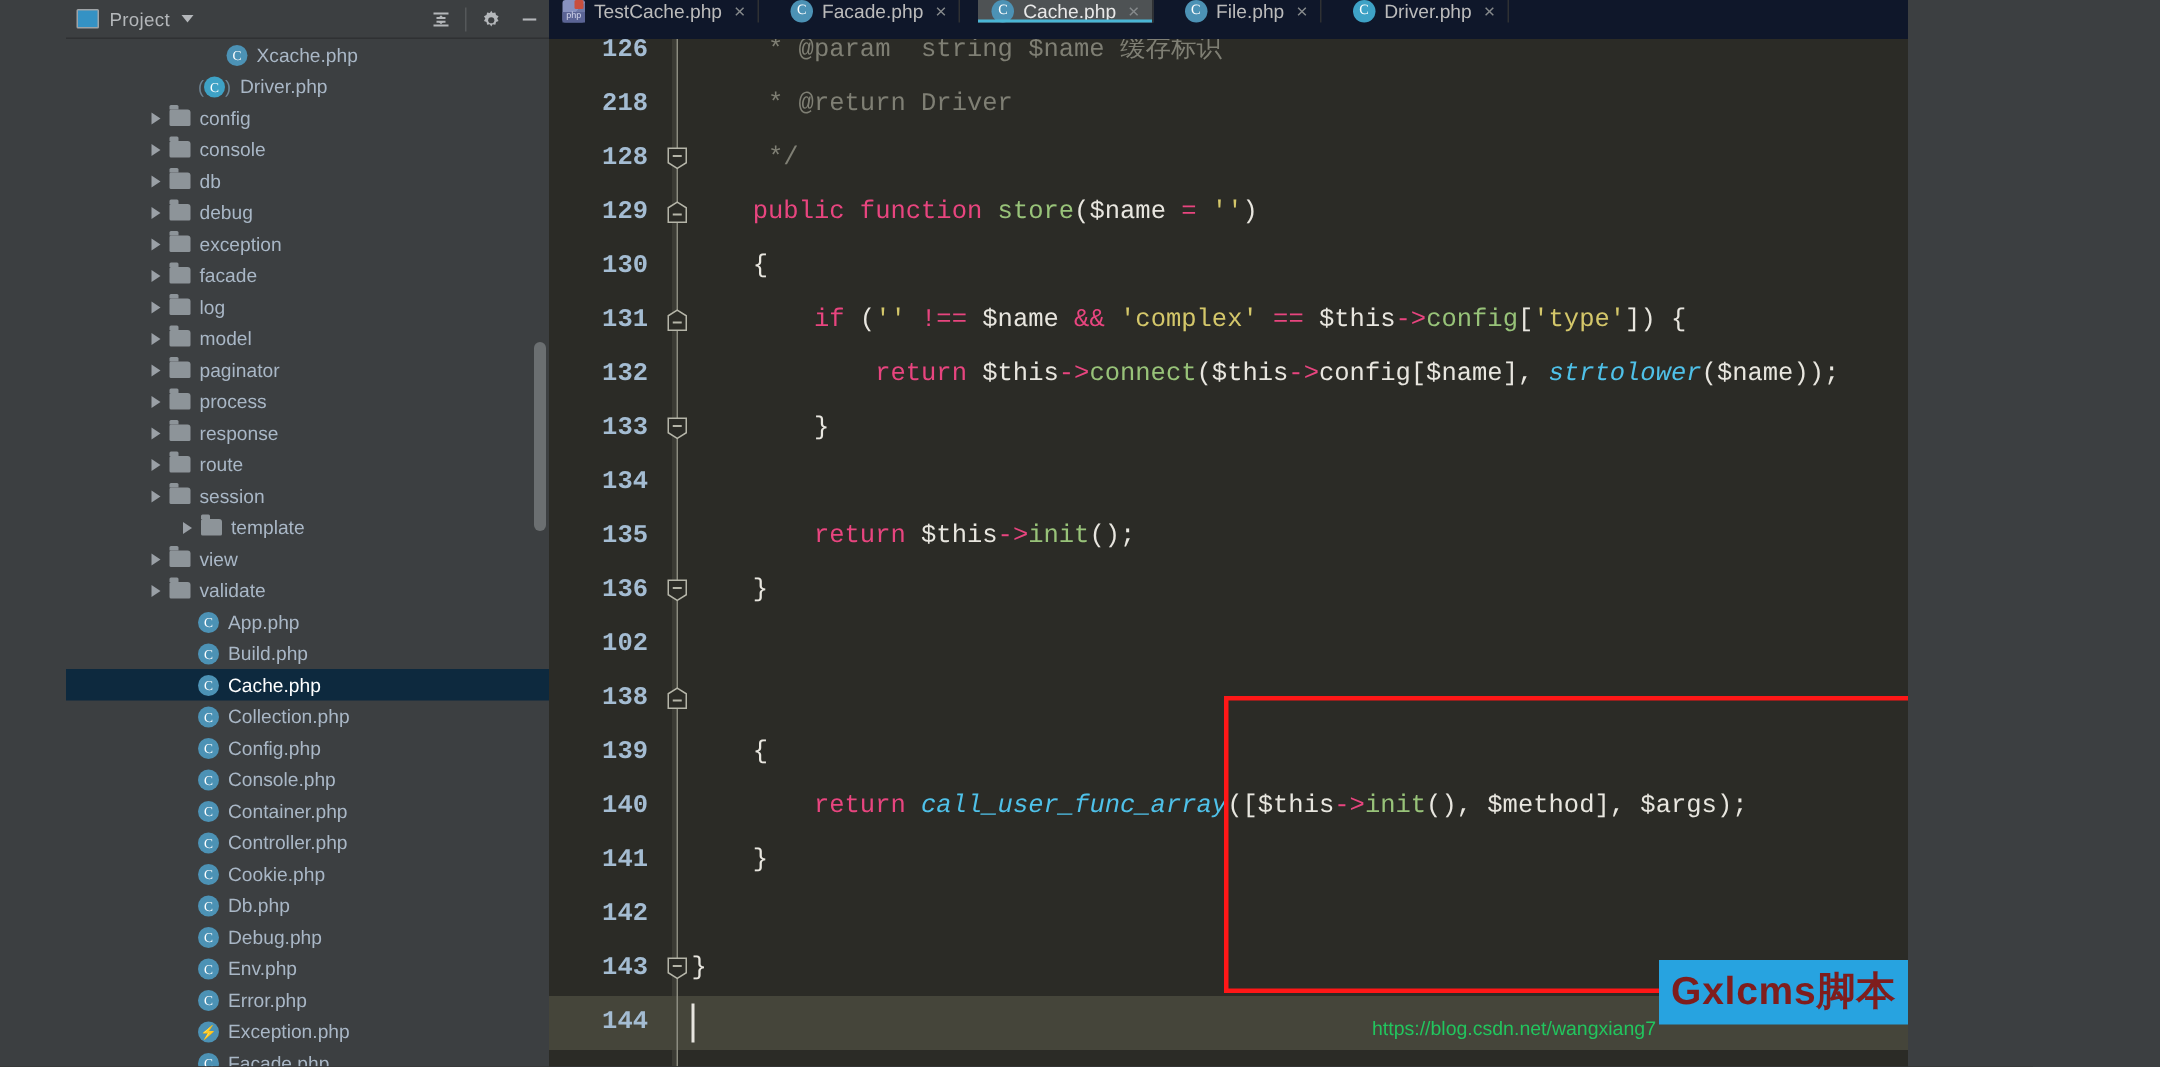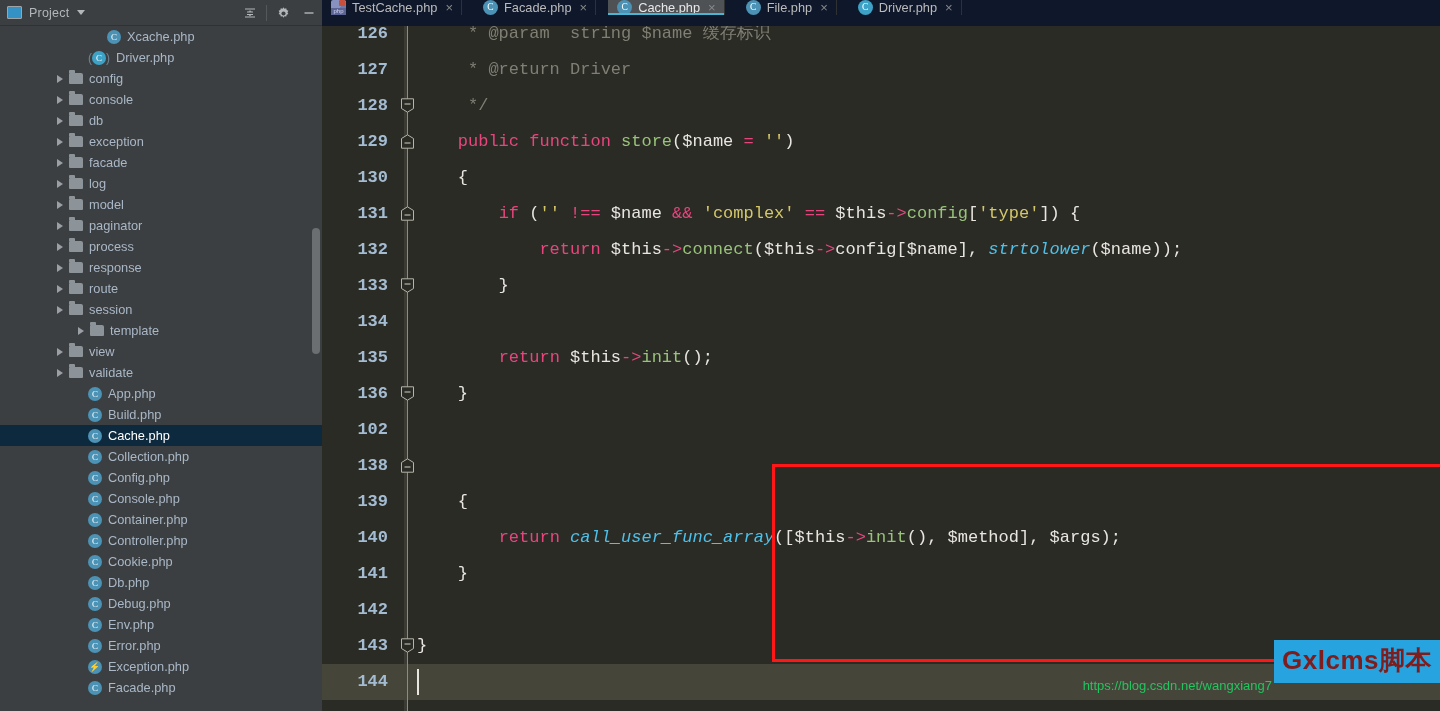--- a/index.html
+++ b/index.html
@@ -6,22 +6,23 @@
   * { box-sizing: border-box; }
   html, body {
     margin: 0; padding: 0;
     width: 1440px; height: 711px;
     overflow: hidden;
     background: #3c3f41;
     font-family: "Liberation Sans", sans-serif;
   }
   #app {
     position: relative;
-    width: 1440px; height: 711px;
+    width: 1228px; height: 711px;
     overflow: hidden;
+    margin-left: 44px;
   }
 
   
   #sidebar {
     position: absolute; left: 0; top: 0;
     width: 322px; height: 711px;
     background: #3c3f41;
     overflow: hidden;
   }
   #sidebar-header {
@@ -311,20 +312,25 @@
           <span class="label">console</span>
         </div>
         <div class="trow" style="padding-left: 57px;">
           <span class="arrow"></span>
           <span class="folder-ico"></span>
           <span class="label">db</span>
         </div>
         <div class="trow" style="padding-left: 57px;">
           <span class="arrow"></span>
           <span class="folder-ico"></span>
+          <span class="label">debug</span>
+        </div>
+        <div class="trow" style="padding-left: 57px;">
+          <span class="arrow"></span>
+          <span class="folder-ico"></span>
           <span class="label">exception</span>
         </div>
         <div class="trow" style="padding-left: 57px;">
           <span class="arrow"></span>
           <span class="folder-ico"></span>
           <span class="label">facade</span>
         </div>
         <div class="trow" style="padding-left: 57px;">
           <span class="arrow"></span>
           <span class="folder-ico"></span>
@@ -483,21 +489,21 @@
     </div>
 
   <div id="editor">
     <div id="gutter-stripe"></div>
     <div id="lines">
         <div class="ln-row" style="top: -10px;">
           <div class="ln-num">126</div>
           <div class="code"><span class="cmt">     * @param  string $name 缓存标识</span></div>
         </div>
         <div class="ln-row" style="top: 26px;">
-          <div class="ln-num">127</div>
+          <div class="ln-num">218</div>
           <div class="code"><span class="cmt">     * @return Driver</span></div>
         </div>
         <div class="ln-row" style="top: 62px;">
           <div class="ln-num">128</div>
           <div class="code"><span class="cmt">     */</span></div>
         </div>
         <div class="ln-row" style="top: 98px;">
           <div class="ln-num">129</div>
           <div class="code"><span class="plain">    </span><span class="kw">public</span><span class="plain"> </span><span class="kw">function</span><span class="plain"> </span><span class="fn">store</span><span class="plain">(</span><span class="var">$name</span><span class="plain"> </span><span class="kw">=</span><span class="plain"> </span><span class="str">''</span><span class="plain">)</span></div>
         </div>

